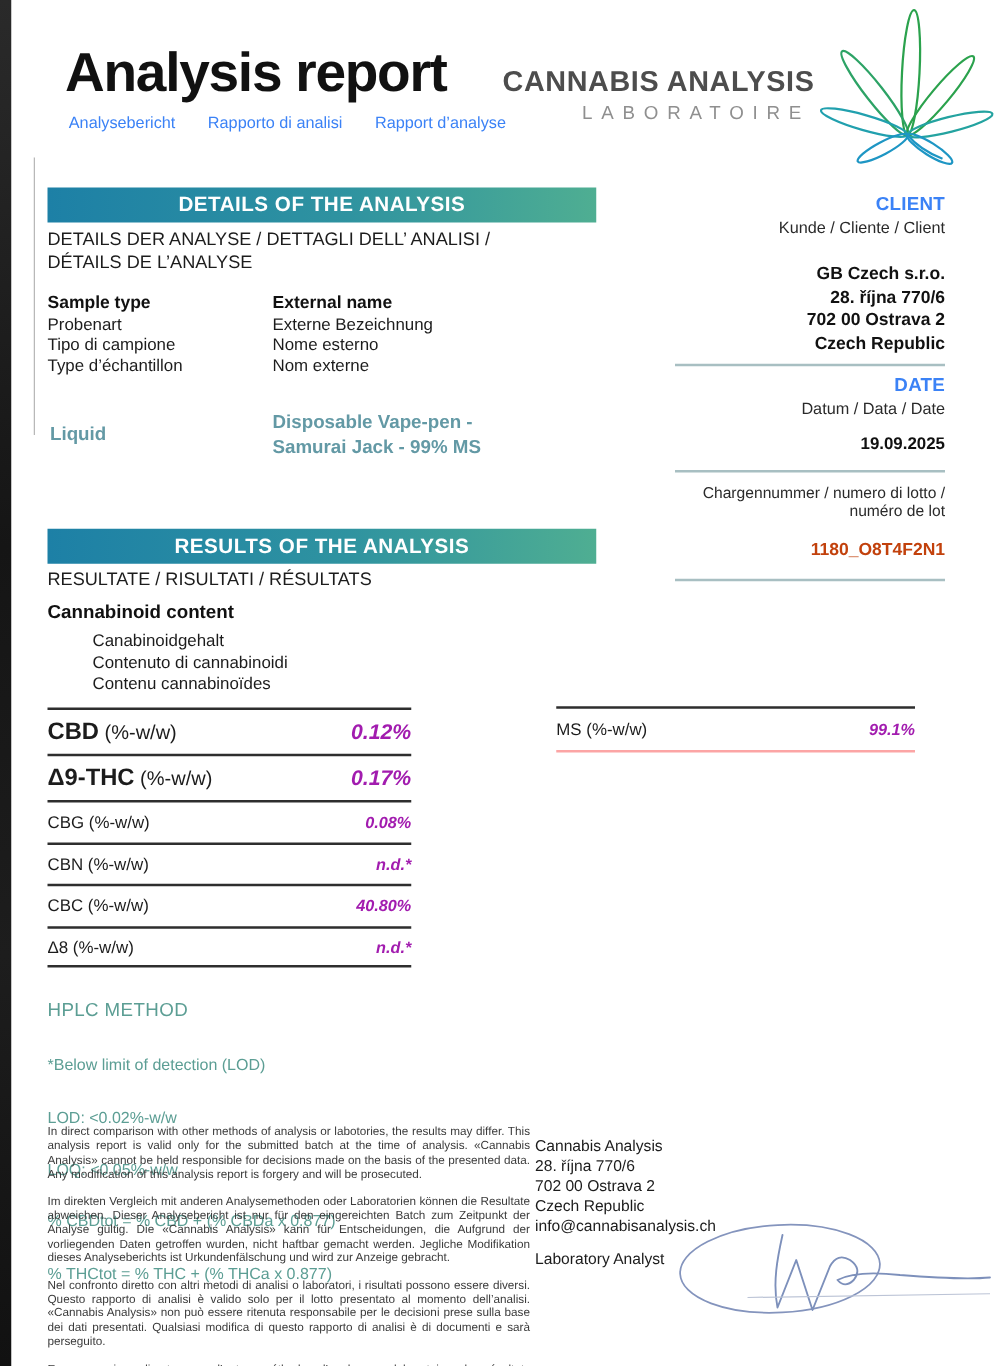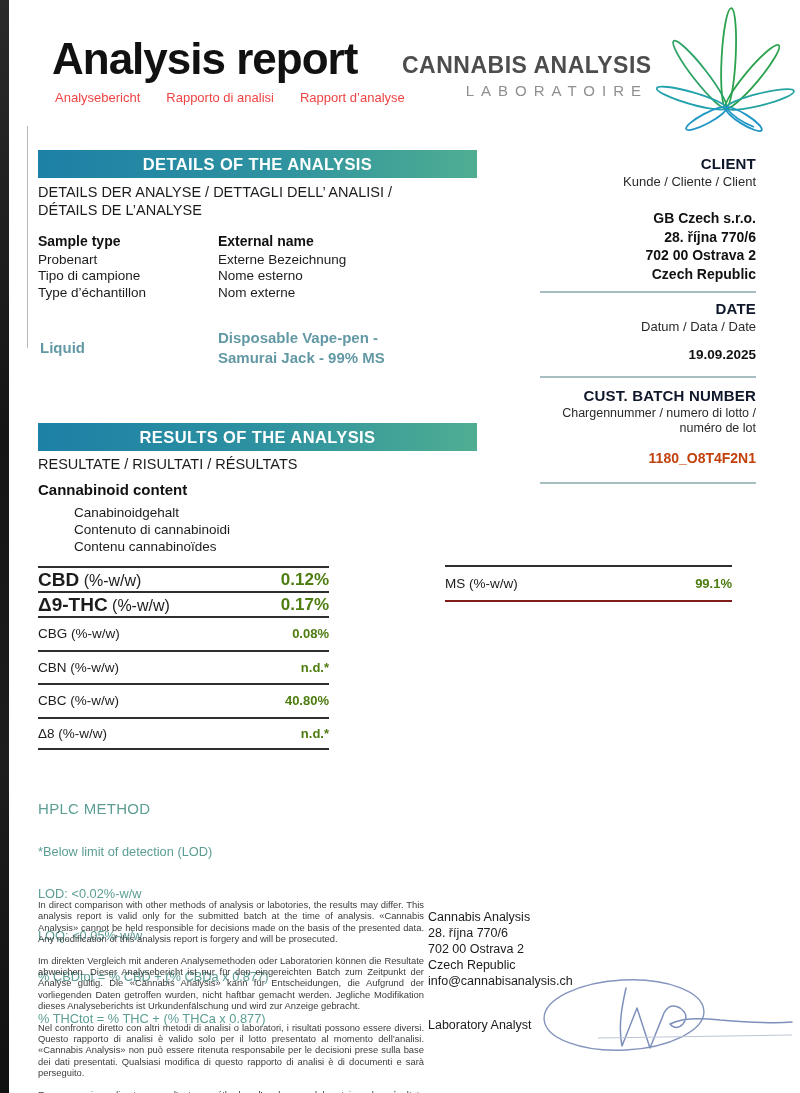--- a/index.html
+++ b/index.html
@@ -10,21 +10,21 @@
   }
   .abs { position:absolute; }
 
   
   .scan-edge { left:0; top:0; width:9px; height:1093px;
     background:linear-gradient(180deg,#2a2a2a 0%,#151515 40%,#1d1d1d 70%,#111 100%); }
   .fold-line { left:27px; top:126px; width:1px; height:222px; background:#9a9a9a; opacity:.7; }
 
   
   .title { left:52px; top:34px; font-size:44px; font-weight:700; letter-spacing:-1px; color:#111; }
-  .subtitle-row { left:55px; top:90px; display:flex; gap:26px; font-size:13px; color:#ef4444; }
+  .subtitle-row { left:55px; top:90px; display:flex; gap:26px; font-size:13px; color:#3b82f6; }
 
   .logo-text { left:402px; top:52px; width:246px; text-align:center; }
   .logo-name { font-size:23px; font-weight:700; color:#4d4d4d; letter-spacing:.5px; white-space:nowrap; }
   .logo-subname { font-size:15px; color:#8f8f8f; letter-spacing:7px; margin-top:3px; text-align:right; }
   .leaf { left:648px; top:0; }
 
   
   .banner { width:439px; height:28px; display:flex; align-items:center; justify-content:center;
     background:linear-gradient(90deg,#1d80a6 0%,#2f93a0 55%,#4fae92 100%);
     color:#fff; font-size:16.5px; font-weight:700; letter-spacing:.4px; }
@@ -37,62 +37,62 @@
   .col-label { font-size:14px; font-weight:700; color:#111; margin-bottom:3px; }
   .col-line { font-size:13.5px; color:#1c1c1c; line-height:1.22; }
   .sample-col { left:38px; top:233px; width:170px; }
   .external-col { left:218px; top:233px; width:200px; }
   .teal-val { color:#6399a5; font-weight:700; font-size:15px; line-height:1.3; }
   .sample-val { left:40px; top:338px; }
   .external-val { left:218px; top:328px; width:196px; }
 
   
   .right-col { left:540px; top:155px; width:216px; text-align:right; }
-  .rc-label { font-size:15px; font-weight:700; color:#0f172a; letter-spacing:.2px; }
+  .rc-label { font-size:15px; font-weight:700; color:#3b82f6; letter-spacing:.2px; }
   .rc-sub { font-size:13px; color:#2a2a2a; margin-top:2px; }
   .rc-hr { border:0; border-top:2px solid #a8bfc2; margin:0; }
   .client-address { margin-top:20px; font-size:14px; font-weight:700; line-height:18.5px; color:#111; margin-bottom:8px; }
   .date-block { margin-top:7px; }
   .date-value { font-size:13.5px; font-weight:700; margin:13px 0 14px; color:#111; }
   .batch-block { margin-top:9px; }
   .batch-sub { font-size:12.5px; color:#2a2a2a; line-height:15px; margin-top:2px; }
   .batch-value { font-size:14px; font-weight:700; margin:14px 0 16px; color:#c2410c; }
 
   
   .section-title { left:38px; top:481px; font-size:15px; font-weight:700; color:#111; }
   .section-trans { left:38px; top:504px; font-size:13.5px; line-height:1.26; color:#1c1c1c;margin-left:36px; }
 
   
   .cann-table { left:38px; top:566px; width:291px; }
   .trow { display:flex; justify-content:space-between; align-items:center;
     border-top:2px solid #2e2e2e; height:33.5px; }
   .trow:last-child { border-bottom:2px solid #2e2e2e; }
   .trow .analyte { font-size:13.5px; color:#1c1c1c; }
   .trow .analyte b { font-weight:700; }
-  .trow .tval { font-size:13px; font-weight:700; color:#4d7c0f; }
-  .trow.emph { height:25px; }
+  .trow .tval { font-size:13px; font-weight:700; color:#a21caf;font-style:italic; }
+  .trow.emph { height:37px; }
   .trow.emph .analyte { font-size:16px; }
   .trow.emph .analyte b { font-size:19px; }
   .trow.emph .tval { font-size:17px; }
 
   .ms-table { left:445px; top:565px; width:287px; }
-  .ms-table .trow { height:37px; border-bottom:2px solid #7f1d1d; }
+  .ms-table .trow { height:37px; border-bottom:2px solid #fca5a5; }
 
   
   .method { left:38px; top:800px; color:#5c9e94; }
   .method-title { font-size:15px; font-weight:400; margin-bottom:6px; letter-spacing:.3px; }
   .method-line { font-size:12.8px; font-weight:400; line-height:13.8px;margin-top:28px; }
 
   
   .disclaimers { left:38px; top:899px; width:386px; }
   .disclaimers p { font-size:9.4px; line-height:11.4px; text-align:justify; color:#3b3b3b; margin-bottom:10px; }
 
   
   .footer-address { left:428px; top:909px; font-size:12.5px; line-height:16px; color:#1c1c1c; }
-  .analyst { left:428px; top:1000px; font-size:12.5px; color:#1c1c1c;margin-top:18px; }
+  .analyst { left:428px; top:1000px; font-size:12.5px; color:#1c1c1c; }
   .signature { left:540px; top:958px; }
 </style>
 </head>
 <body>
 
 <div>
 
   <div class="abs scan-edge"></div>
   <div class="abs fold-line"></div>
 
@@ -148,21 +148,20 @@
       <div>Czech Republic</div>
     </div>
     <hr class="rc-hr">
     <div class="date-block">
       <div class="rc-label">DATE</div>
       <div class="rc-sub">Datum / Data / Date</div>
       <div class="date-value">19.09.2025</div>
     </div>
     <hr class="rc-hr">
     <div class="batch-block">
-      <div class="rc-label">CUST. BATCH NUMBER</div>
       <div class="batch-sub">Chargennummer / numero di lotto / numéro de lot</div>
       <div class="batch-value">1180_O8T4F2N1</div>
     </div>
     <hr class="rc-hr">
   </div>
 
   <div class="abs banner banner2">RESULTS OF THE ANALYSIS</div>
   <div class="abs results-sub">RESULTATE / RISULTATI / RÉSULTATS</div>
 
   <div class="abs section-title">Cannabinoid content</div>

